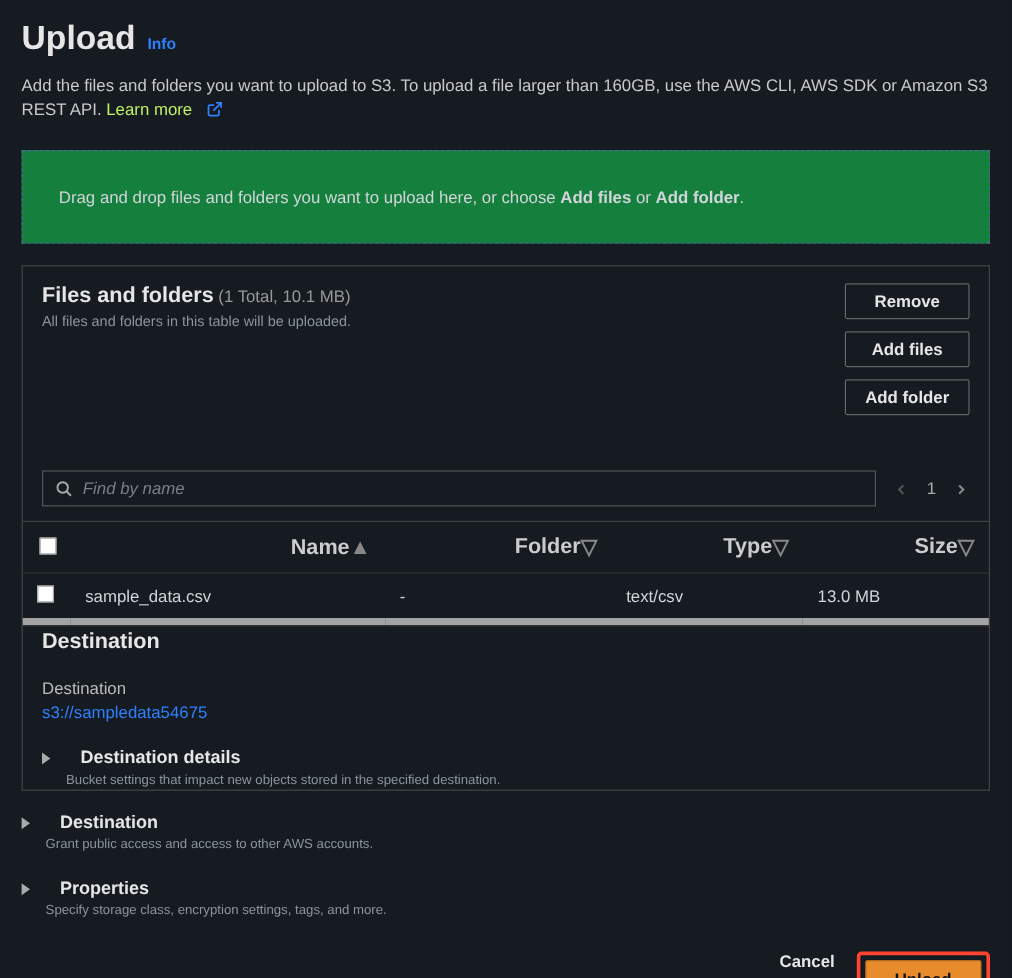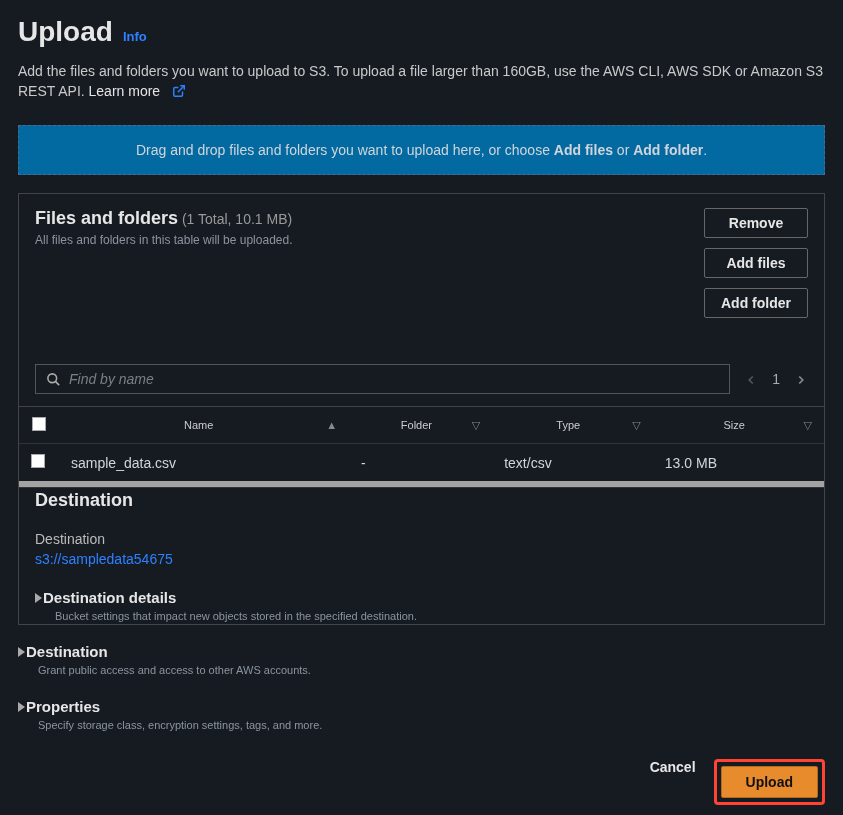--- a/index.html
+++ b/index.html
@@ -9,26 +9,25 @@
     font-family: "Amazon Ember", "Helvetica Neue", Arial, sans-serif;
     font-size: 14px;
     width: 843px;
     height: 815px;
     padding: 16px 18px;
   }
   .header-row { display: flex; align-items: baseline; gap: 10px; margin-bottom: 14px; }
   h1 { font-size: 28px; font-weight: 700; color: #e6e6e6; }
   .info-link { color: #2e80ff; font-size: 13px; font-weight: 700; cursor: pointer; }
   .desc { color: #c9c9c9; margin-bottom: 24px; line-height: 1.4; }
-  .learn-more { color: #e5e5e5; cursor: pointer; display: inline-flex; align-items: center; gap: 12px; }
+  .learn-more { color: #bef264; cursor: pointer; display: inline-flex; align-items: center; gap: 12px; }
   .dropzone {
     border: 1px dashed #4a6a8f;
-    background: #0369a1;
-    padding: 16px;
-    text-align: center;
+    background: #15803d;
+    padding: 30px;
     color: #d1d5da;
     margin-bottom: 18px;
   }
   .panel { border: 1px solid #444; background: #161b22; margin-bottom: 18px; }
   .panel-head {
     display: flex; justify-content: space-between; align-items: flex-start;
     padding: 14px 16px 10px 16px;
   }
   .panel-title { font-size: 18px; font-weight: 700; color: #e6e6e6; }
   .panel-subtitle { color: #999; font-weight: 400; }
@@ -46,35 +45,35 @@
   }
   .search-wrap input {
     flex:1; background: transparent; border: none; outline: none;
     color: #d1d5da; font-style: italic; font-size: 14px;
   }
   .search-wrap input::placeholder { color: #7a7f85; }
   .pager { display:flex; align-items:center; gap: 14px; color: #aaa; }
   .pager .disabled { color: #555; }
   table { width: 100%; border-collapse: collapse; }
   th {
-    text-align: center; font-weight: 400; color: #ccc; font-size: 11px;
+    text-align: right; font-weight: 700; color: #ccc; font-size: 18px;
     padding: 10px 12px; border-top: 1px solid #444; border-bottom: 1px solid #333;
   }
   th .sort { float: right; color: #888; }
   td { padding: 10px 12px; color: #d1d5da; border-bottom: 6px solid #a3a3a3; }
   .chk {
     width: 14px; height: 14px; border: 1px solid #aaa; display: inline-block;
     background: #fff; cursor: pointer;
   }
   .section { padding: 2px 16px; border-top: 1px solid #333; }
   .section-title { font-size: 18px; font-weight: 700; color: #e6e6e6; }
   .dest-label { color: #bbb; margin-bottom: 4px; margin-top: 20px;}
   .dest-link { color: #2e80ff; cursor: pointer; }
   .expander {
-    display: flex; align-items: center; gap: 1px; color: #e6e6e6;
+    display: flex; align-items: center; gap: 25px; color: #e6e6e6;
     font-weight: 700; font-size: 15px; cursor: pointer; margin-top: 22px;
   }
   .expander-desc { color: #8b949e; font-size: 11px; margin-left: 20px; margin-top: 4px; }
   .outer-expander { margin-bottom: 6px; }
   .footer {
     display:flex; justify-content:flex-end; align-items:flex-start; gap: 18px;
     margin-top: 28px;
   }
   .cancel { color: #e6e6e6; font-weight: 700; cursor: pointer; }
   .upload-btn-wrap {

